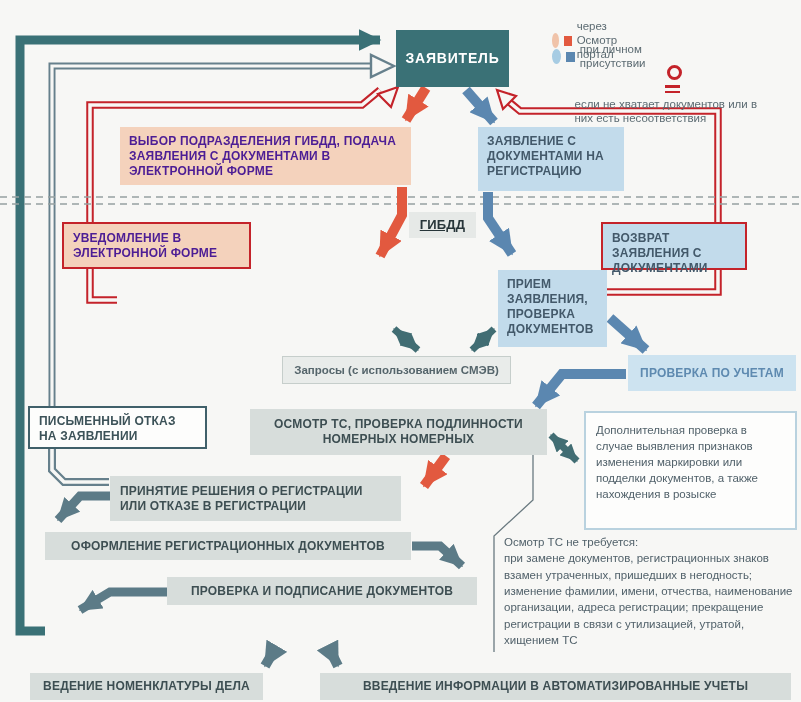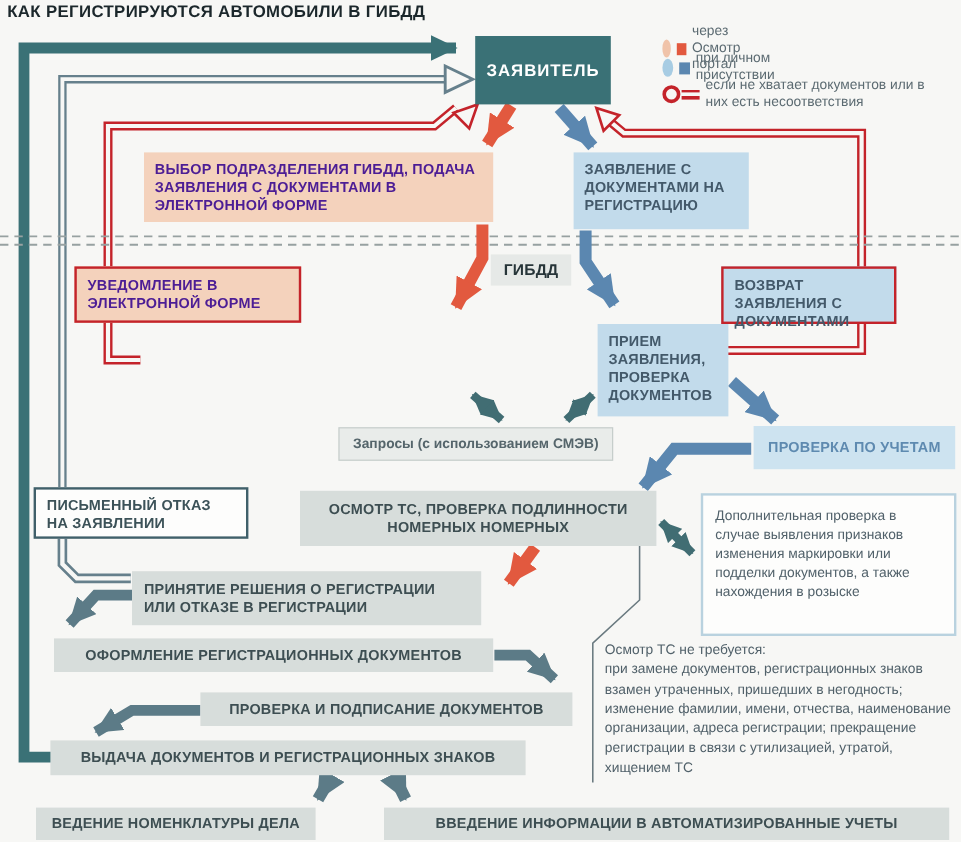--- a/index.html
+++ b/index.html
@@ -128,50 +128,49 @@
     <path class="thick slateS" d="M167,592 H110 L80,610" marker-end="url(#hSlate)"></path>
     <path class="thick slateW" d="M272,646 V654 L265,666" marker-end="url(#hSlate)"></path>
     <path class="thick slateW" d="M332,646 V654 L338,666" marker-end="url(#hSlate)"></path>
 
     <g>
       <path class="callout" d="M533,446 V500 L494,536 V652"></path>
       <rect x="531" y="441" width="4.5" height="4.5" fill="#3c4a4e"></rect>
     </g>
   </svg>
 
-  <div class="title">КАК РЕГИСТРИРУЮТСЯ АВТОМОБИЛИ В ГИБДД</div>
 
   <div class="legend">
     <div class="legend-row" style="left:552px;top:20px;">
       <span class="lg-circle" style="background:#f0c3a9;"></span>
       <span class="lg-square" style="background:var(--orange);"></span>
       <span class="legend-label">через Осмотр портал</span>
     </div>
     <div class="legend-row" style="left:552px;top:43px;">
       <span class="lg-circle" style="background:#a7cce3;"></span>
       <span class="lg-square" style="background:var(--blue);"></span>
       <span class="legend-label">при личном присутствии</span>
     </div>
-    <div class="legend-row" style="left:552px;top:65px;width:245px;">
+    <div class="legend-row" style="left:552px;top:65px;width:245px;flex-direction:column;">
       <span class="lg-ring"></span>
       <span class="lg-dbl">
           <i></i>
           <i></i>
         </span>
       <span class="legend-label" style="max-width:200px;">если не хватает документов или в них есть несоответствия</span>
     </div>
   </div>
 
   <div class="box applicant" style="left:396px;top:30px;width:113px;height:57px;">ЗАЯВИТЕЛЬ</div>
 
   <div class="box peach" style="left:120px;top:127px;width:291px;height:58px;">ВЫБОР ПОДРАЗДЕЛЕНИЯ ГИБДД, ПОДАЧА ЗАЯВЛЕНИЯ С ДОКУМЕНТАМИ В ЭЛЕКТРОННОЙ ФОРМЕ</div>
 
   <div class="box blueb" style="left:478px;top:127px;width:146px;height:64px;">ЗАЯВЛЕНИЕ С ДОКУМЕНТАМИ НА РЕГИСТРАЦИЮ</div>
 
-  <div class="box gibdd center" style="left:409px;top:212px;width:67px;height:26px;padding:0;">ГИБДД</div>
+  <div class="box gibdd center" style="left:409px;top:212px;width:67px;height:26px;padding:0;text-decoration:underline;">ГИБДД</div>
 
   <div class="box peach redborder" style="left:62px;top:222px;width:189px;height:47px;">УВЕДОМЛЕНИЕ В ЭЛЕКТРОННОЙ ФОРМЕ</div>
 
   <div class="box blueb redborder" style="left:601px;top:222px;width:146px;height:48px;">ВОЗВРАТ ЗАЯВЛЕНИЯ С ДОКУМЕНТАМИ</div>
 
 
   <div class="box blueb" style="left:498px;top:270px;width:109px;height:77px;">ПРИЕМ ЗАЯВЛЕНИЯ, ПРОВЕРКА ДОКУМЕНТОВ</div>
 
   <div class="box records center nowrap" style="left:628px;top:355px;width:168px;height:28px;padding:18px;">ПРОВЕРКА ПО УЧЕТАМ</div>
 
@@ -182,21 +181,20 @@
   <div class="box refusal" style="left:28px;top:406px;width:179px;height:43px;padding:6px 9px;">ПИСЬМЕННЫЙ ОТКАЗ НА ЗАЯВЛЕНИИ</div>
 
   <div class="box addcheck" style="left:584px;top:411px;width:213px;height:119px;">Дополнительная проверка в случае выявления признаков изменения маркировки или подделки документов, а также нахождения в розыске</div>
 
   <div class="box grayb" style="left:110px;top:476px;width:291px;height:45px;padding:8px 10px;">ПРИНЯТИЕ РЕШЕНИЯ О РЕГИСТРАЦИИ ИЛИ ОТКАЗЕ В РЕГИСТРАЦИИ</div>
 
   <div class="box grayb center nowrap" style="left:45px;top:532px;width:366px;height:28px;padding:0;">ОФОРМЛЕНИЕ РЕГИСТРАЦИОННЫХ ДОКУМЕНТОВ</div>
 
   <div class="box grayb center nowrap" style="left:167px;top:577px;width:310px;height:28px;padding:0;">ПРОВЕРКА И ПОДПИСАНИЕ ДОКУМЕНТОВ</div>
 
-  <div class="box grayb center nowrap" style="left:42px;top:617px;width:396px;height:29px;padding:0;">ВЫДАЧА ДОКУМЕНТОВ И РЕГИСТРАЦИОННЫХ ЗНАКОВ</div>
 
   <div class="box grayb center nowrap" style="left:30px;top:673px;width:233px;height:27px;padding:0;">ВЕДЕНИЕ НОМЕНКЛАТУРЫ ДЕЛА</div>
 
   <div class="box grayb center nowrap" style="left:320px;top:673px;width:471px;height:27px;padding:0;">ВВЕДЕНИЕ ИНФОРМАЦИИ В АВТОМАТИЗИРОВАННЫЕ УЧЕТЫ</div>
 
   <div class="note" style="left:504px;top:534px;width:292px;">
     <div>Осмотр ТС не требуется:</div>
     <div>при замене документов, регистрационных знаков взамен утраченных, пришедших в негодность; изменение фамилии, имени, отчества, наименование организации, адреса регистрации; прекращение регистрации в связи с утилизацией, утратой, хищением ТС</div>
   </div>
 

